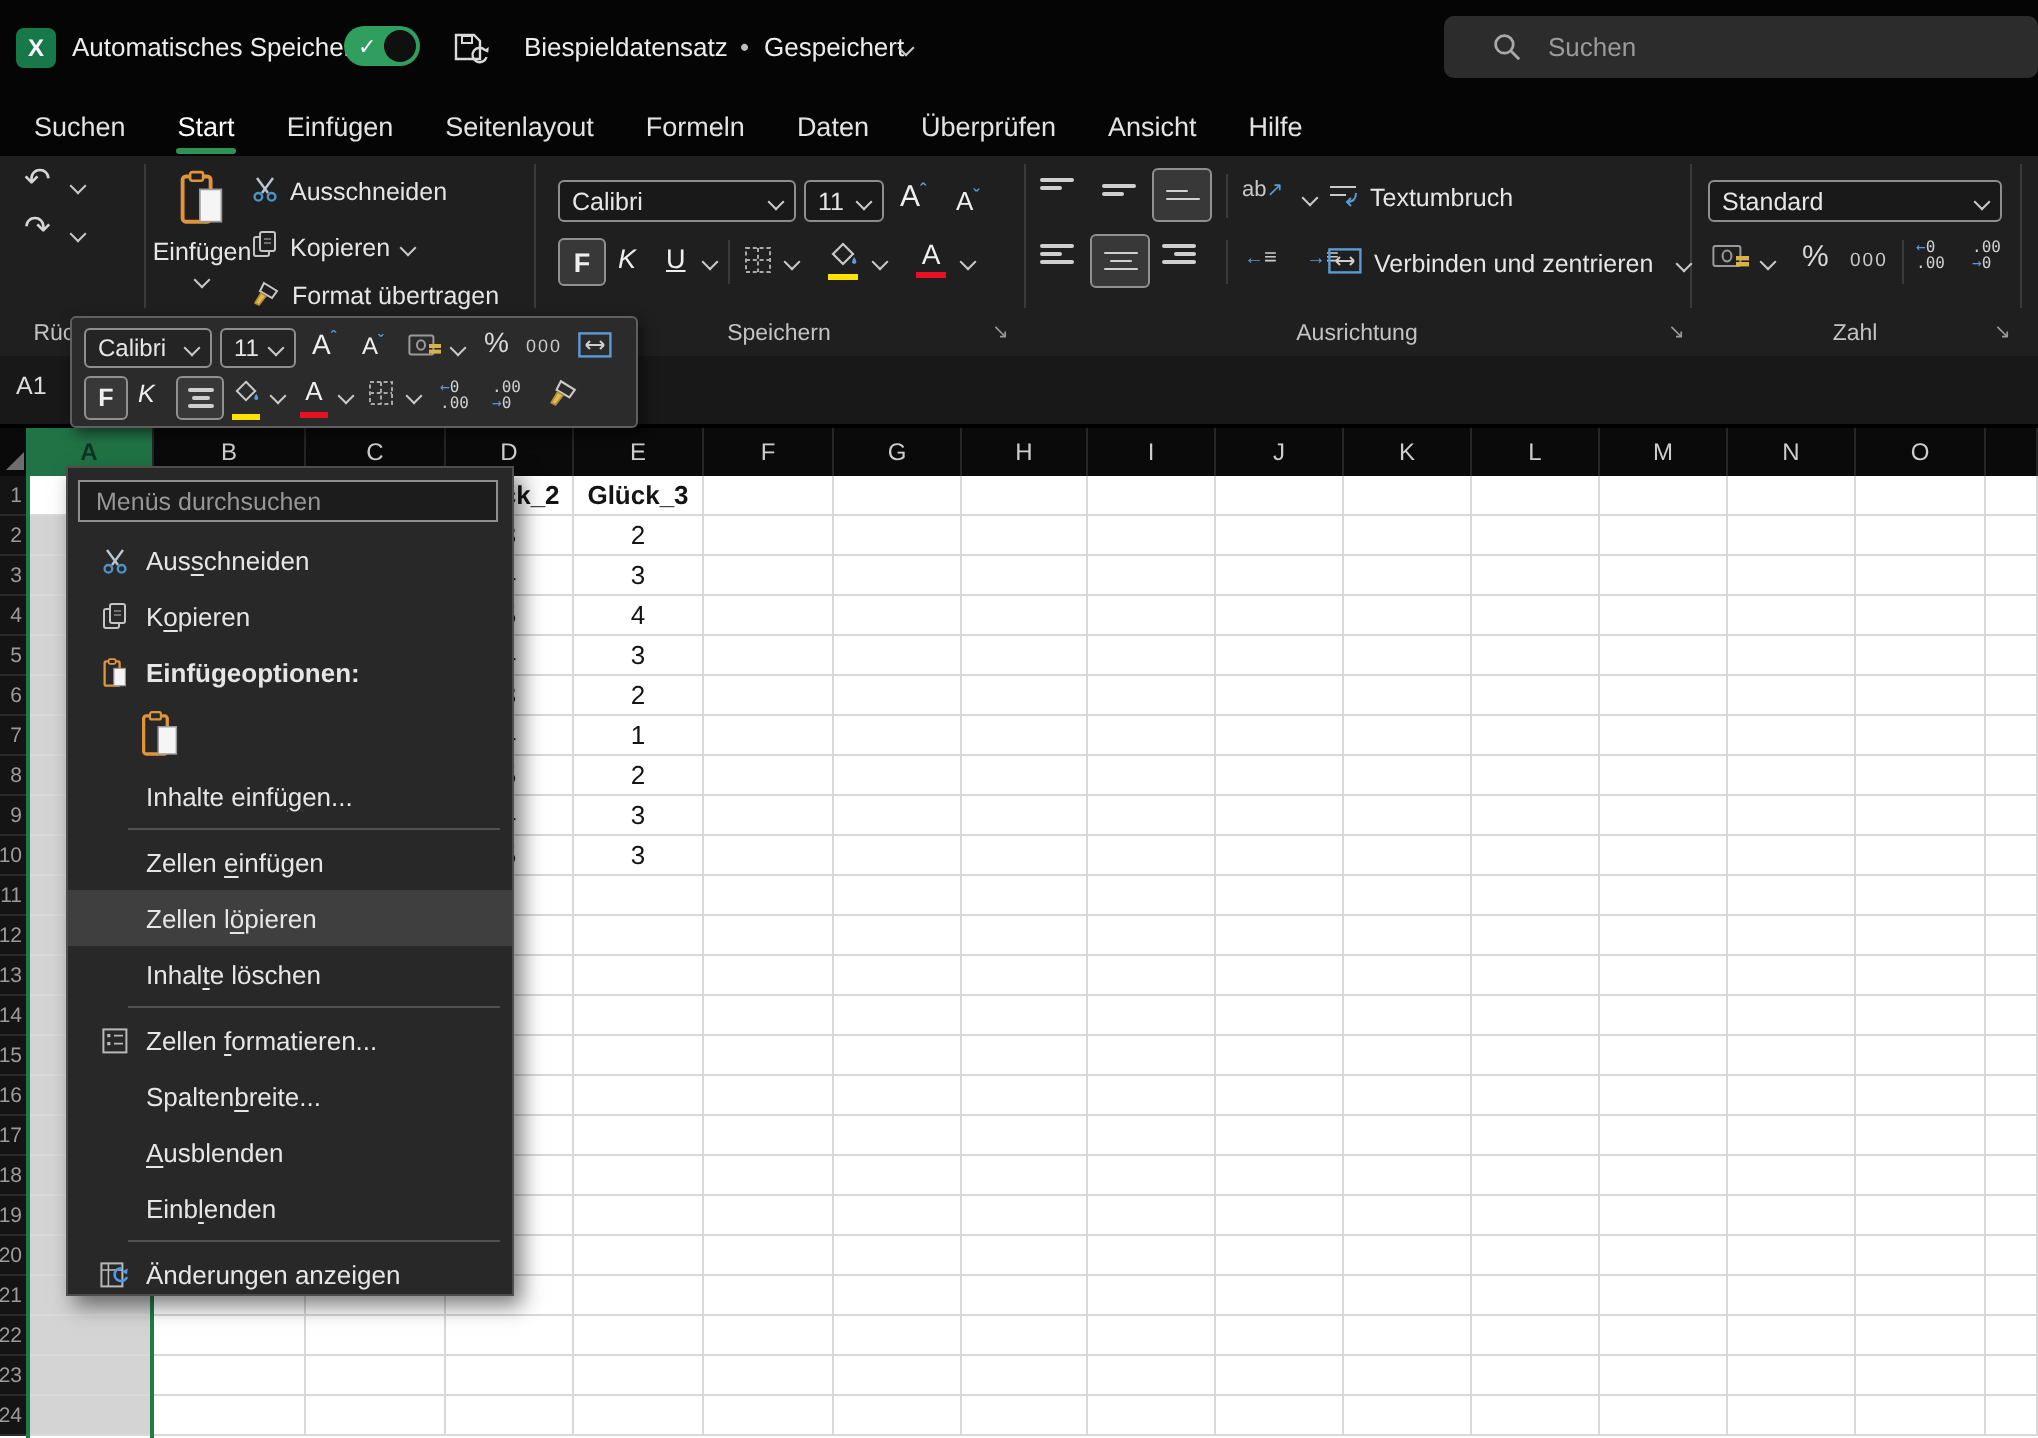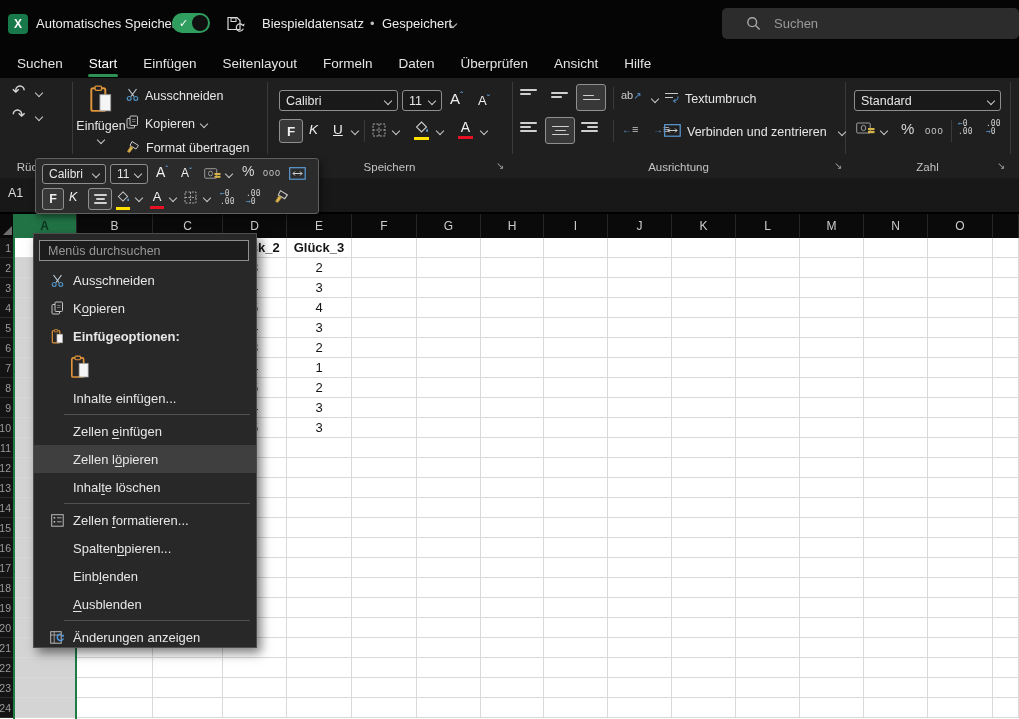--- a/index.html
+++ b/index.html
@@ -988,27 +988,27 @@
           <svg width="13" height="13" viewBox="0 0 13 13">
               <rect x="0.7" y="0.7" width="11.5" height="11.5" fill="none" stroke="#b9b9b9"></rect>
               <rect x="2.6" y="3" width="1.6" height="1.6" fill="#b9b9b9"></rect>
               <rect x="2.6" y="7" width="1.6" height="1.6" fill="#b9b9b9"></rect>
               <path d="M6 3.8 h4.5 M6 7.8 h4.5" stroke="#b9b9b9" stroke-width="0.9"></path>
             </svg>
         </span>
         <span class="cm-txt"><span>Zellen </span><span class="accel">f</span><span>ormatieren...</span></span>
       </div>
       <div class="cm-item">
-        <span class="cm-txt"><span>Spalten</span><span class="accel">b</span><span>pieren...</span></span>
+        <span class="cm-txt"><span>Spalten</span><span class="accel">b</span><span>reite...</span></span>
+      </div>
+      <div class="cm-item">
+        <span class="cm-txt"><span></span><span class="accel">A</span><span>usblenden</span></span>
       </div>
       <div class="cm-item">
         <span class="cm-txt"><span>Einb</span><span class="accel">l</span><span>enden</span></span>
-      </div>
-      <div class="cm-item">
-        <span class="cm-txt"><span></span><span class="accel">A</span><span>usblenden</span></span>
       </div>
       <div class="cm-sep"></div>
       <div class="cm-item">
         <span class="cm-ico">
           <svg width="15" height="13" viewBox="0 0 15 13">
               <rect x="0.7" y="0.7" width="10.5" height="11.5" fill="none" stroke="#b9b9b9"></rect>
               <path d="M0.7 4 h10.5 M4.2 0.7 v11.5" stroke="#b9b9b9" stroke-width="0.8"></path>
               <path d="M13.5 7.5 a3.2 3.2 0 1 1 -2.8 -4.4" fill="none" stroke="#4f9ce8" stroke-width="1.3"></path>
               <path d="M13.9 3.2 l-0.4 3 -2.6 -1.4 z" fill="#4f9ce8"></path>
             </svg>

